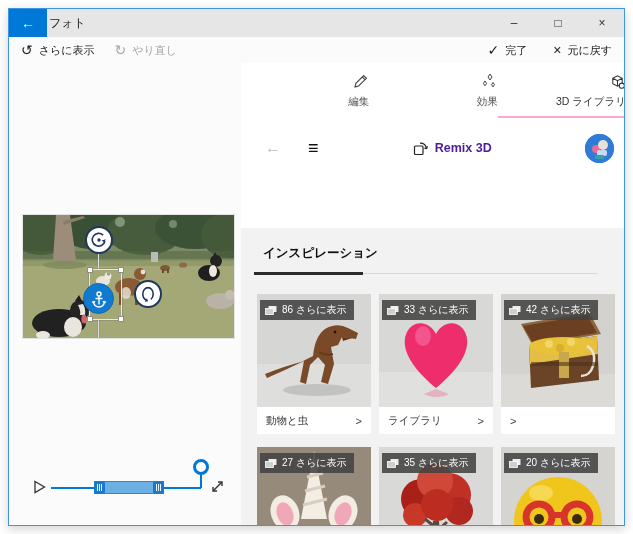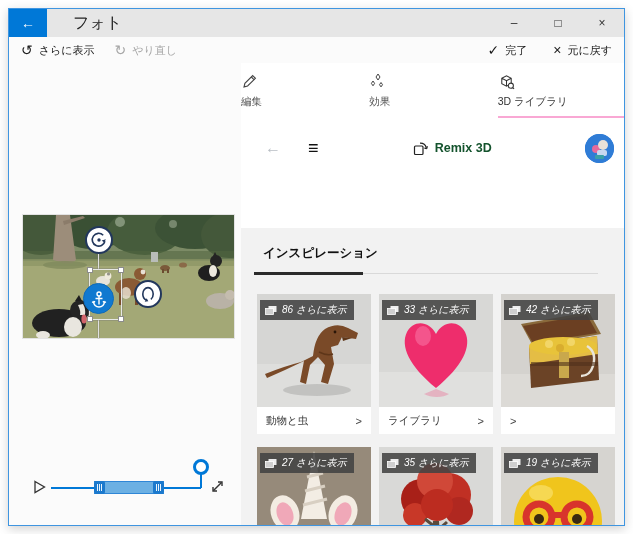--- a/index.html
+++ b/index.html
@@ -3,57 +3,57 @@
 <meta charset="utf-8">
 <style>
   * { margin:0; padding:0; box-sizing:border-box; }
   html,body { width:633px; height:534px; background:#fff; font-family:"Liberation Sans", sans-serif; overflow:hidden; }
   .window { position:absolute; left:8px; top:8px; width:617px; height:518px; background:#fbfbfb;
             border:1px solid #3f95e0; overflow:hidden; box-shadow:0 3px 10px rgba(0,0,0,.18); }
 
   
   .titlebar { height:28px; background:#e6e6e6; display:flex; align-items:stretch; }
   .backbtn { width:38px; background:#0078d7; color:#fff; font-size:14px; display:flex; align-items:center; justify-content:center; }
-  .apptitle { font-size:16px; color:#222; display:flex; align-items:center; padding-left:26px;text-align:center; }
+  .apptitle { font-size:12px; color:#222; display:flex; align-items:center; padding-left:2px;text-align:center; }
   .winbtns { margin-left:auto; display:flex; }
   .winbtn { width:44px; display:flex; align-items:center; justify-content:center; font-size:12px; color:#333; }
 
   
   .toolbar { height:26px; display:flex; align-items:center; padding:0 12px; background:#fbfbfb; font-size:11px; color:#1a1a1a; }
   .tool { display:flex; align-items:center; gap:6px; }
   .tool .g { font-size:14px; line-height:1; }
   .tool.disabled { color:#a6a6a6; margin-left:20px; }
   .toolbar .right { margin-left:auto; display:flex; gap:26px; }
 
   
   .panel { position:absolute; left:232px; top:54px; width:385px; bottom:0; background:#fff; }
   .tabs { display:flex; height:55px; }
-  .tab { flex:1; display:flex; flex-direction:column; align-items:flex-start; gap:5px; padding-top:10px; font-size:10.5px; color:#555; }
+  .tab { flex:1; display:flex; flex-direction:column; align-items:flex-end; gap:5px; padding-top:10px; font-size:10.5px; color:#555; }
   .tab.active { border-bottom:2px solid #f9a8d4; color:#333; }
   .tab svg { width:17px; height:17px; }
 
   .rheader { margin-top:14px; height:32px; display:flex; align-items:center; padding:0 12px 0 24px; }
   .rback { color:#b9bec4; font-size:16px; }
   .rmenu { color:#111; font-size:18px; margin-left:27px; font-weight:bold; }
   .rtitle-wrap { flex:1; display:flex; align-items:center; justify-content:center; gap:6px; }
-  .rtitle { font-size:12.5px; font-weight:bold; color:#14532d; }
+  .rtitle { font-size:12.5px; font-weight:bold; color:#4c1d95; }
   .avatar { width:29px; height:29px; border-radius:50%; overflow:hidden; background:#2f7cd6; }
 
   .searchbox { margin:9px 22px 0 36px; height:31px; border:1px solid #ccc; background:#fff;
                display:flex; align-items:center; justify-content:center; gap:9px; font-size:12px; font-weight:bold; color:#333; }
 
   .graysec { position:absolute; left:0; right:0; top:165px; bottom:0; background:#f2f2f2; }
   .insp-head { position:absolute; left:22px; top:17px; font-size:12.5px; font-weight:bold; color:#111; }
   .scrollline { position:absolute; left:13px; top:44px; width:344px; height:3px; }
   .scrollline .lite { position:absolute; left:0; right:0; top:1px; height:1px; background:#d9d9d9; }
   .scrollline .dark { position:absolute; left:0; top:0; width:109px; height:3px; background:#2b2b2b; }
 
   .cards { position:absolute; left:16px; top:66px; display:grid; grid-template-columns:repeat(3,114px); gap:13px 8px; }
   .card { width:114px; background:#fff; }
-  .card .img { position:relative; width:114px; height:113px; overflow:hidden;font-style:italic; }
+  .card .img { position:relative; width:114px; height:113px; overflow:hidden; }
   .card .img svg { display:block; }
   .badge { position:absolute; left:3px; top:6px; display:flex; align-items:center; gap:5px;
            background:rgba(66,66,66,.88); color:#fff; font-size:10px; padding:3px 7px 3px 5px; }
   .badge svg { width:12px; height:11px; }
   .labelrow { height:27px; display:flex; align-items:center; justify-content:space-between; padding:0 9px; font-size:10.5px; color:#333; background:#fff; }
   .chev { color:#444; font-size:11px; }
 
   
   .photo { position:absolute; left:14px; top:206px; width:211px; height:123px; box-shadow:0 0 0 1px #e3e3e3; }
   .ctl-circle { position:absolute; width:28px; height:28px; border-radius:50%; background:#fff; border:2px solid #22375c;
@@ -416,21 +416,21 @@
               <circle cx="76" cy="70" r="13" fill="none" stroke="#d8342c" stroke-width="7"></circle>
               <path d="M51 68 L63 68" stroke="#d8342c" stroke-width="6"></path>
               <circle cx="38" cy="72" r="5" fill="#3a2a10"></circle>
               <circle cx="76" cy="72" r="5" fill="#3a2a10"></circle>
             </svg>
             <div class="badge">
               <svg viewBox="0 0 12 11">
                 <rect x="3.5" y="1" width="8" height="6" fill="#fff" opacity=".9"></rect>
                 <rect x="0.5" y="3.5" width="8" height="6" fill="#cfcfcf" stroke="#fff" stroke-width=".8"></rect>
               </svg>
-              <span>19 さらに表示</span>
+              <span>20 さらに表示</span>
             </div>
           </div>
         </div>
 
       </div>
     </div>
   </div>
 </div>
 
 </body></html>

